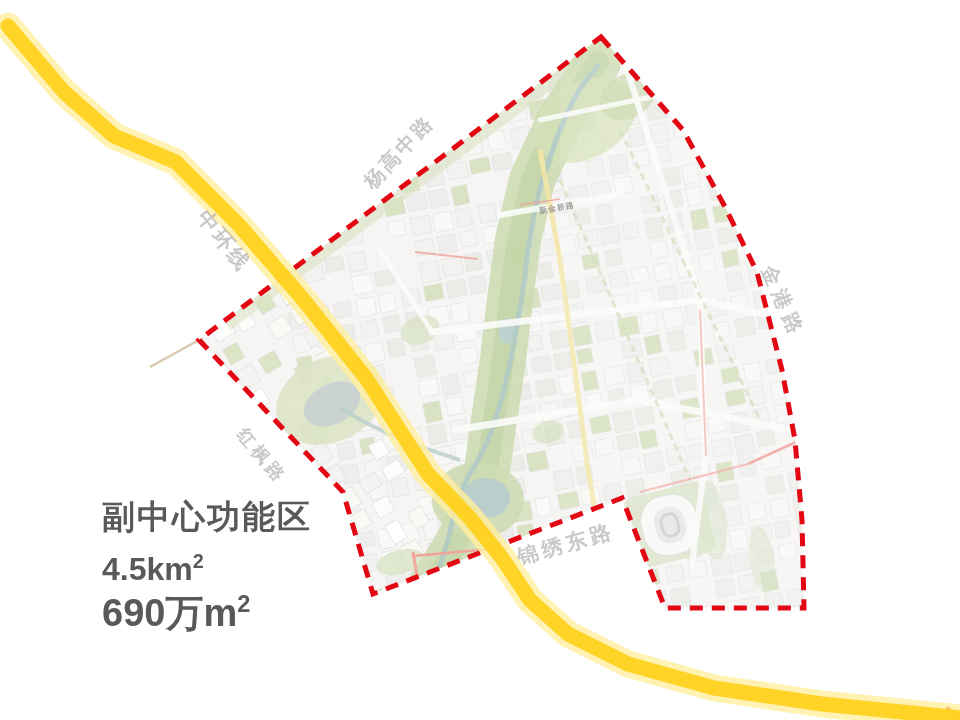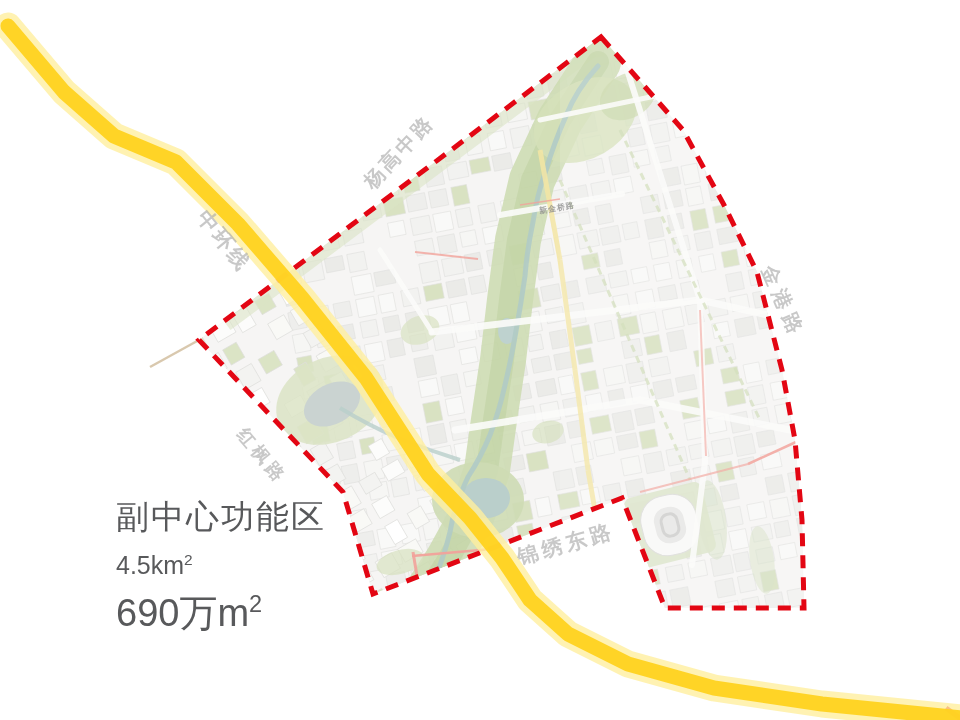--- a/index.html
+++ b/index.html
@@ -2,25 +2,25 @@
 <html style="--label-gray: #a8a8a8; --stats-text: #58595b;"><head>
 <meta charset="utf-8">
 <style>
   html,body{margin:0;padding:0;background:#ffffff;}
   #stage{position:relative;width:960px;height:720px;background:#fff;overflow:hidden;
          font-family:"Liberation Sans",sans-serif;}
   #scene{position:absolute;left:0;top:0;}
   .road-label{position:absolute;transform:translate(-50%,-50%) rotate(var(--r,0deg));
       font-weight:bold;color:var(--label-gray,#a8a8a8);opacity:.62;letter-spacing:3px;
       white-space:nowrap;user-select:none;}
-  .stat{position:absolute;left:116px;color:var(--stats-text,#58595b);font-weight:normal;
+  .stat{position:absolute;left:102px;color:var(--stats-text,#58595b);font-weight:bold;
       white-space:nowrap;line-height:1.1;}
   .stat sup{font-size:.62em;}
   #district-name{top:499px;font-size:33px;letter-spacing:2px;}
-  #area-km{top:551px;font-size:25px;text-align:center;}
+  #area-km{top:551px;font-size:32px;text-align:center;}
   #area-wan{top:592px;font-size:38px;}
 </style>
 </head>
 <body>
 
 <div id="stage">
 
   <svg id="scene" width="960" height="720" viewBox="0 0 960 720">
       <defs>
         <clipPath id="clipB">

